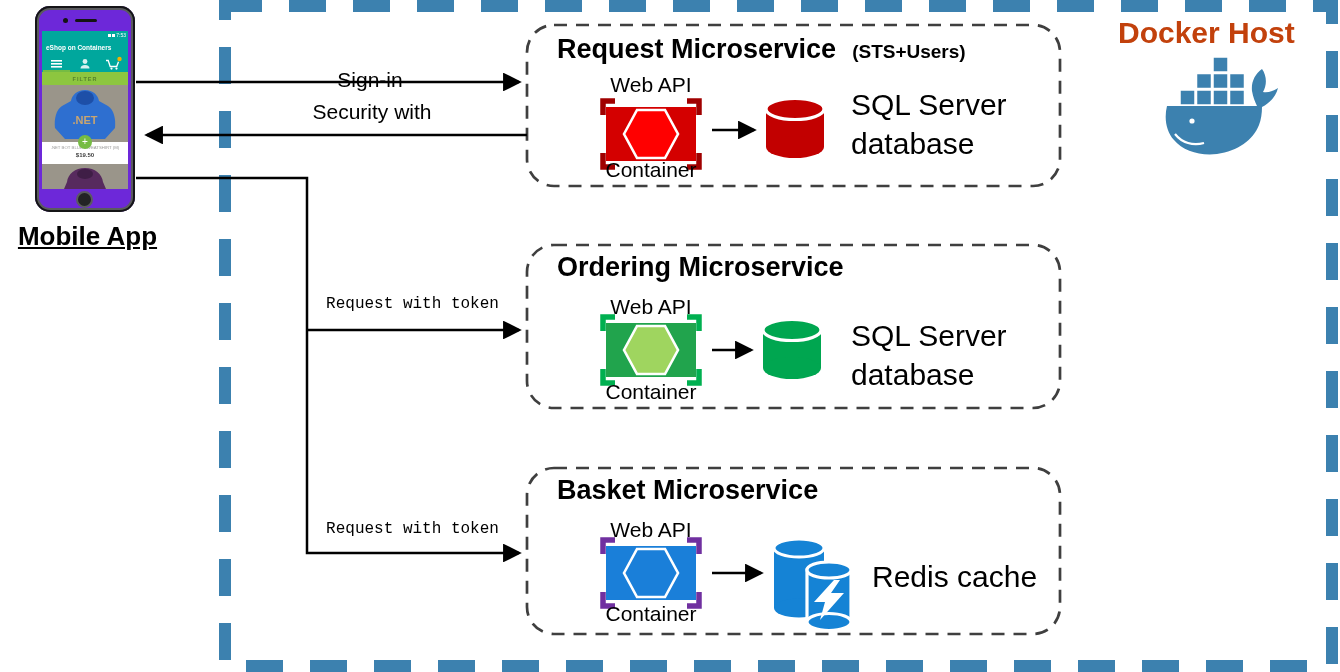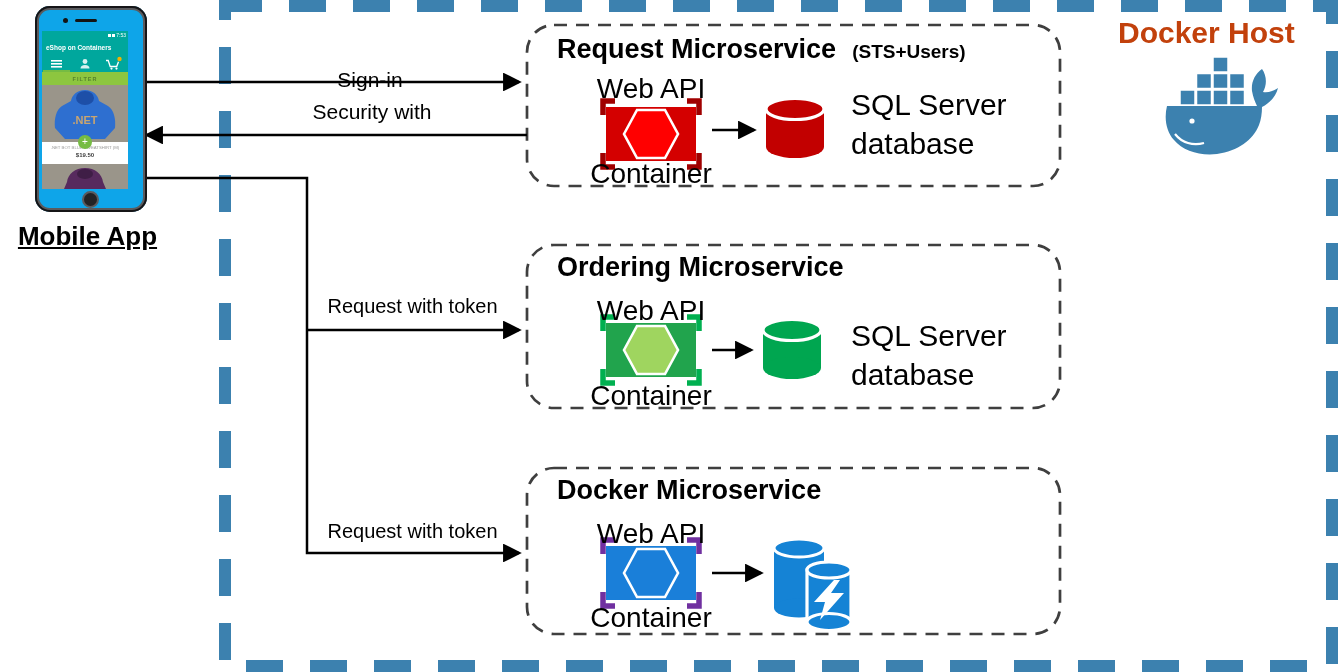--- a/index.html
+++ b/index.html
@@ -3,30 +3,30 @@
 <meta charset="utf-8">
 <style>
   html,body{margin:0;padding:0;background:#fff;}
   .canvas{position:relative;width:1340px;height:672px;background:#fff;overflow:hidden;
           font-family:"Liberation Sans",sans-serif;}
   svg.layer{position:absolute;left:0;top:0;}
   .lbl{position:absolute;color:#000;white-space:nowrap;}
   .c{text-align:center;}
   .svc-title{font-size:27px;font-weight:bold;}
   .svc-suffix{font-size:19px;font-weight:bold;margin-left:16px;}
-  .io-lbl{font-size:28px;}
+  .io-lbl{font-size:21px;}
   .flow-lbl{font-size:21px;}
-  .req-lbl{font-size:20px;}
+  .req-lbl{font-size:16px;font-family:Liberation Mono, monospace;}
   .store-lbl{font-size:30px;line-height:39px;white-space:normal;width:185px;}
   .docker-title{font-size:30px;font-weight:bold;}
   .mobile-lbl{font-size:26px;font-weight:bold;width:165px;}
 
   
-  .phone{position:absolute;left:35px;top:6px;width:100px;height:206px;background:#0ea5e9;
-         border-radius:15px;box-shadow:inset 0 0 0 2px #151517, inset 0 0 0 4px #5a5b5e;padding-left:12px;}
+  .phone{position:absolute;left:35px;top:6px;width:100px;height:206px;background:#6d28d9;
+         border-radius:15px;box-shadow:inset 0 0 0 2px #151517, inset 0 0 0 4px #5a5b5e;}
   .phone-speaker{position:absolute;left:40px;top:13px;width:22px;height:3px;background:#141414;border-radius:2px;}
   .phone-camera{position:absolute;left:28px;top:12px;width:5px;height:5px;background:#141414;border-radius:50%;}
   .screen{position:absolute;left:7px;top:25px;width:86px;height:158px;background:#fff;overflow:hidden;}
   .statusbar{height:8px;display:flex;justify-content:flex-end;align-items:center;gap:1px;padding-right:2px;box-sizing:border-box;}
   .statusbar .tick{width:3px;height:3px;background:#fff;}
   .statusbar .time{color:#fff;font-size:5px;line-height:5px;}
   .appbar{height:17px;color:#fff;font-size:6.5px;font-weight:bold;display:flex;align-items:center;padding-left:4px;box-sizing:border-box;}
   .tabbar{height:16px;position:relative;}
   .filterbar{height:13px;display:flex;align-items:center;justify-content:center;}
   .filterbar span{font-size:5.5px;font-weight:bold;letter-spacing:1px;}
@@ -138,23 +138,24 @@
   </div>
   <div class="lbl io-lbl c" style="left:576px;top:73px;width:150px;">Web API</div>
   <div class="lbl io-lbl c" style="left:576px;top:158px;width:150px;">Container</div>
   <div class="lbl store-lbl" style="left:851px;top:85px;">SQL Server database</div>
 
   <div class="lbl svc-title" style="left:557px;top:252px;">Ordering Microservice</div>
   <div class="lbl io-lbl c" style="left:576px;top:295px;width:150px;">Web API</div>
   <div class="lbl io-lbl c" style="left:576px;top:380px;width:150px;">Container</div>
   <div class="lbl store-lbl" style="left:851px;top:316px;">SQL Server database</div>
 
-  <div class="lbl svc-title" style="left:557px;top:475px;">Docker Microservice</div>
+  <div class="lbl svc-title" style="left:557px;top:475px;">Basket Microservice</div>
   <div class="lbl io-lbl c" style="left:576px;top:518px;width:150px;">Web API</div>
   <div class="lbl io-lbl c" style="left:576px;top:602px;width:150px;">Container</div>
+  <div class="lbl store-lbl" style="left:872px;top:557px;width:240px;white-space:nowrap;">Redis cache</div>
 
   <div class="phone">
     <div class="phone-camera"></div>
     <div class="phone-speaker"></div>
     <div class="screen">
       <div class="statusbar" style="background-color: rgb(0, 167, 157);">
         <span class="tick"></span>
         <span class="tick"></span>
         <span class="time">7:53</span>
       </div>

